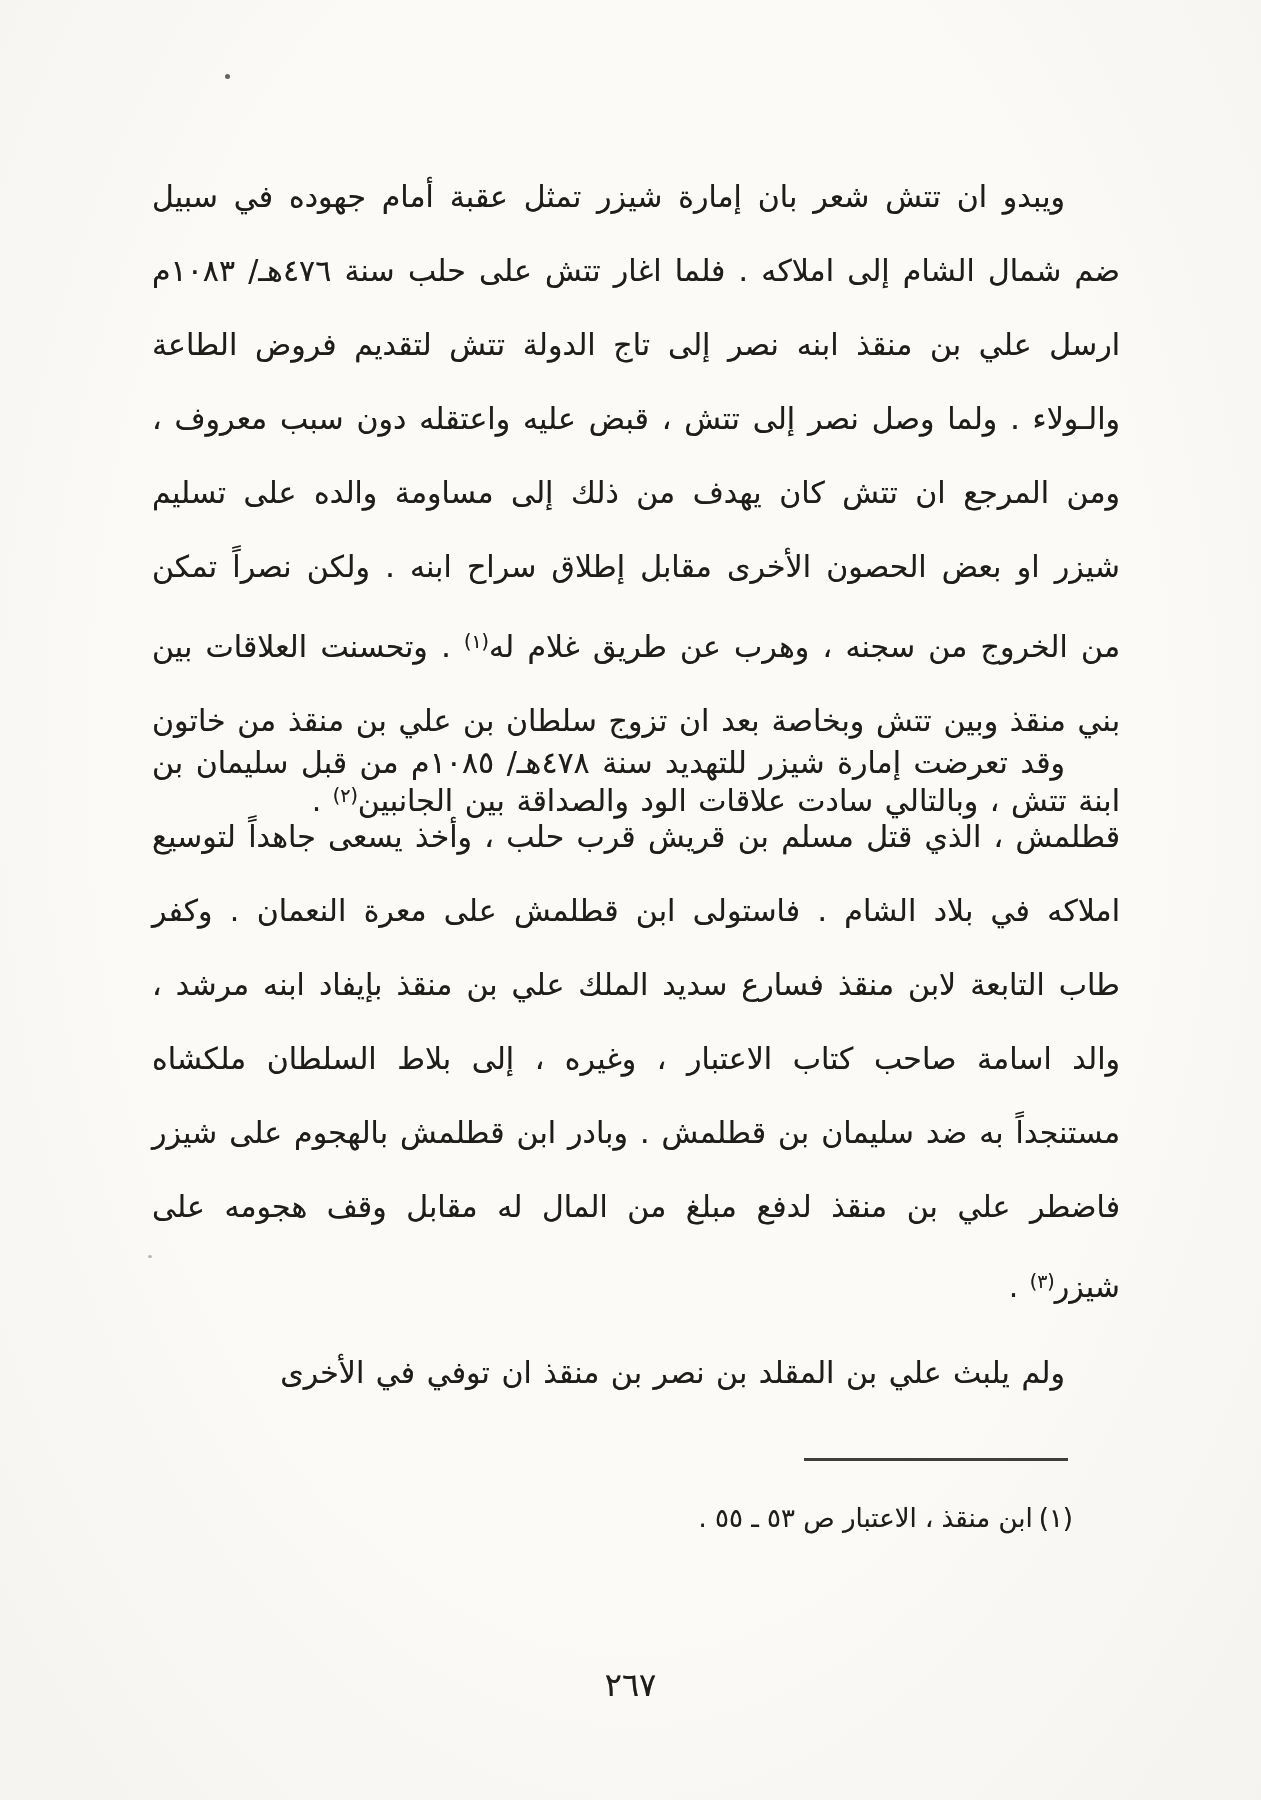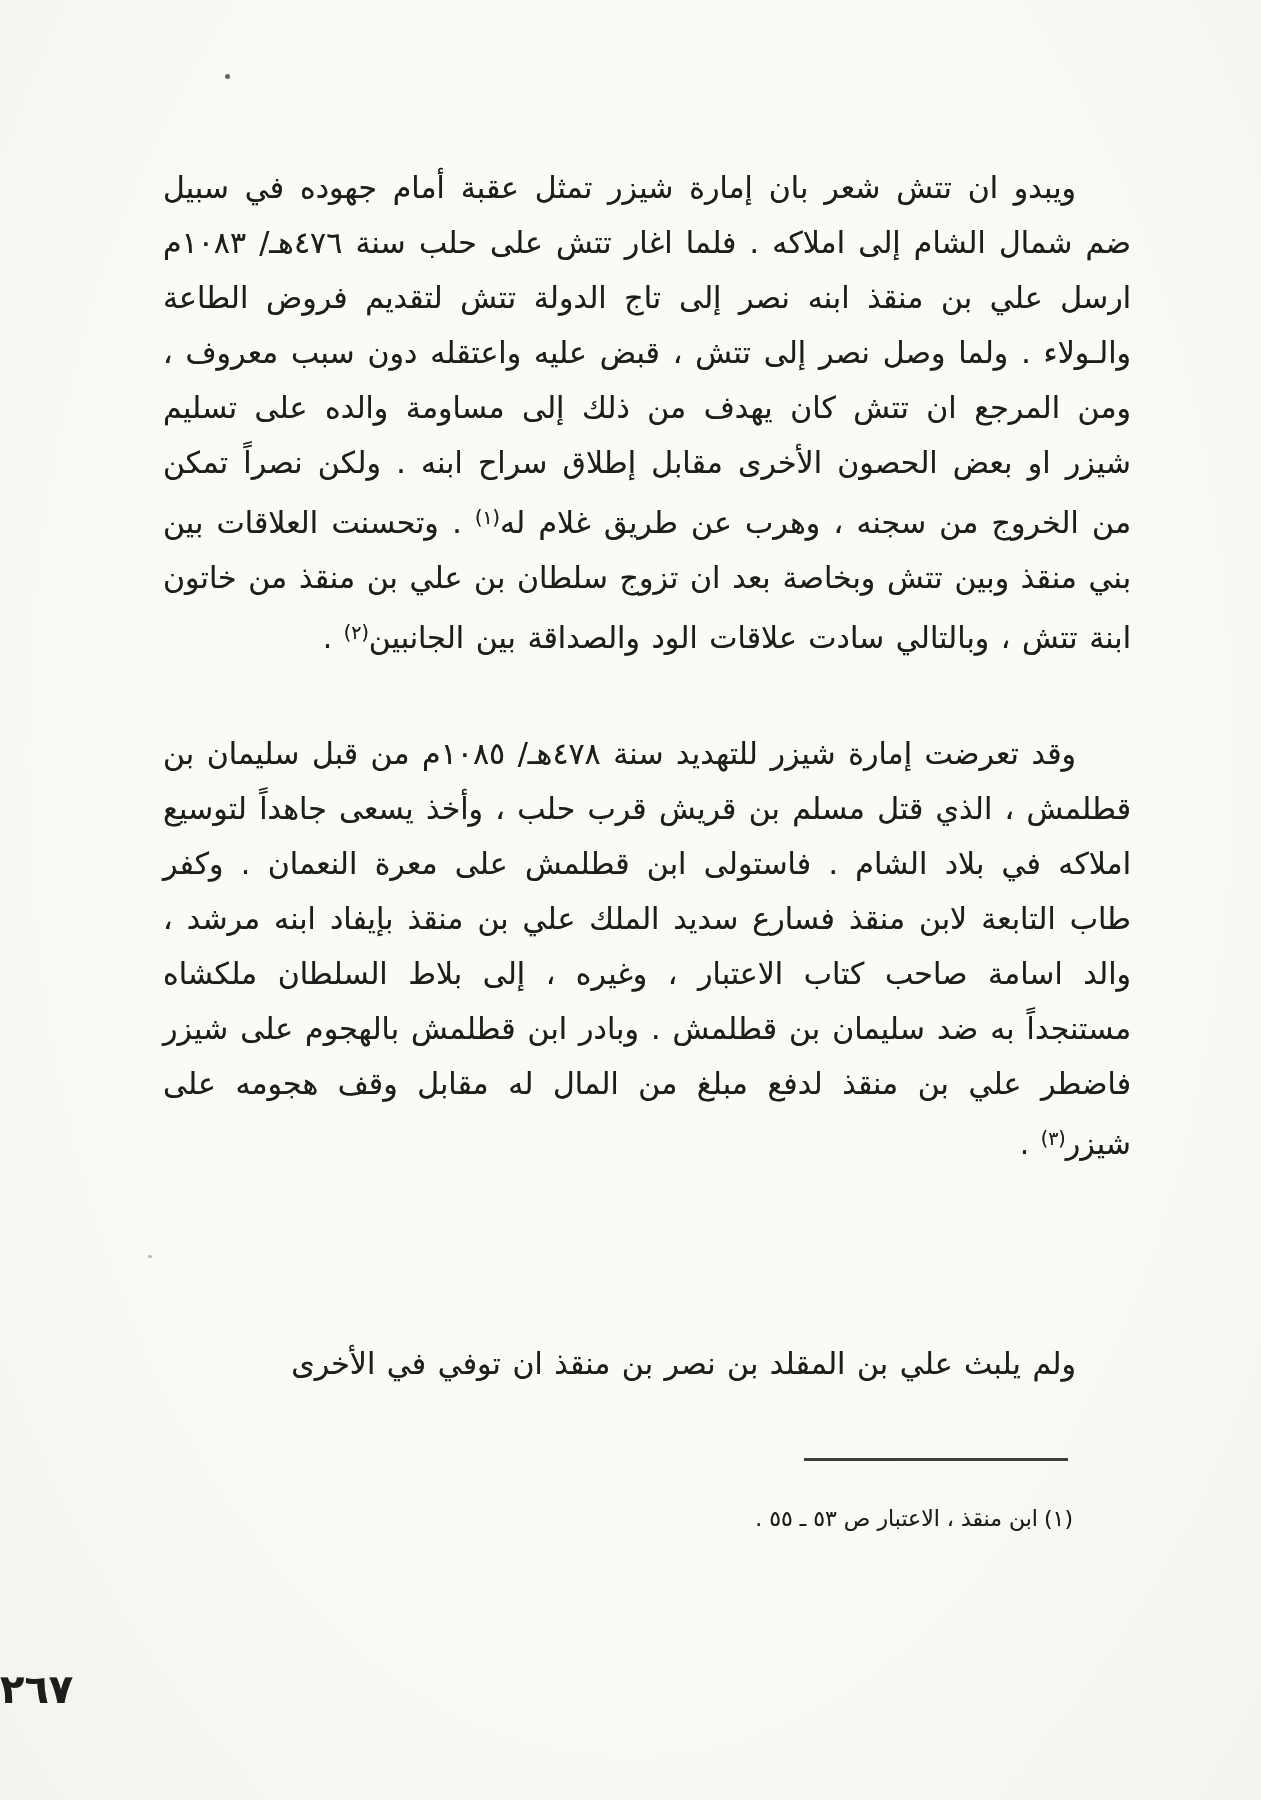--- a/index.html
+++ b/index.html
@@ -13,25 +13,25 @@
     height: 1800px;
     margin: 0 auto;
     background: radial-gradient(ellipse at 50% 42%, #fbfaf7 55%, #f4f3ef 100%);
     color: #1e1d1b;
     font-family: "DejaVu Sans", sans-serif;
     overflow: hidden;
     direction: rtl;
   }
   .body-text p {
     position: absolute;
-    right: 130px;
+    right: 141px;
     width: 968px;
     margin: 0;
     font-size: 30px;
-    line-height: 55px;
+    line-height: 74px;
     text-align: justify;
     text-indent: 55px;
     word-spacing: 2px;
     text-shadow: 0 0 0.5px rgba(25,25,25,0.55);
   }
   .para-1 { top: 160px; }
   .para-2 { top: 726px; }
   .para-3 { top: 1336px; }
   .footnote-ref {
     font-size: 19px;
@@ -48,36 +48,35 @@
   }
   .footnotes {
     position: absolute;
     top: 1494px;
     right: 188px;
     left: 150px;
     text-align: right;
     direction: rtl;
   }
   .footnote {
-    font-size: 22px;
+    font-size: 26px;
     line-height: 49px;
     white-space: nowrap;
     text-shadow: 0 0 0.4px rgba(25,25,25,0.5);
   }
   .footnote .fn-marker { margin-left: 6px; }
   .page-number {
     position: absolute;
     top: 1666px;
     left: 0;
     right: 0;
-    text-align: left;
-    font-size: 40px;
+    text-align: center;
+    font-size: 32px;
     letter-spacing: 2px;
     text-shadow: 0 0 0.5px rgba(25,25,25,0.55);
-    font-weight: bold;
   }
   .ink-speck {
     position: absolute;
     top: 74px;
     left: 225px;
     width: 5px;
     height: 5px;
     border-radius: 50%;
     background: #4a4a48;
     opacity: 0.85;

